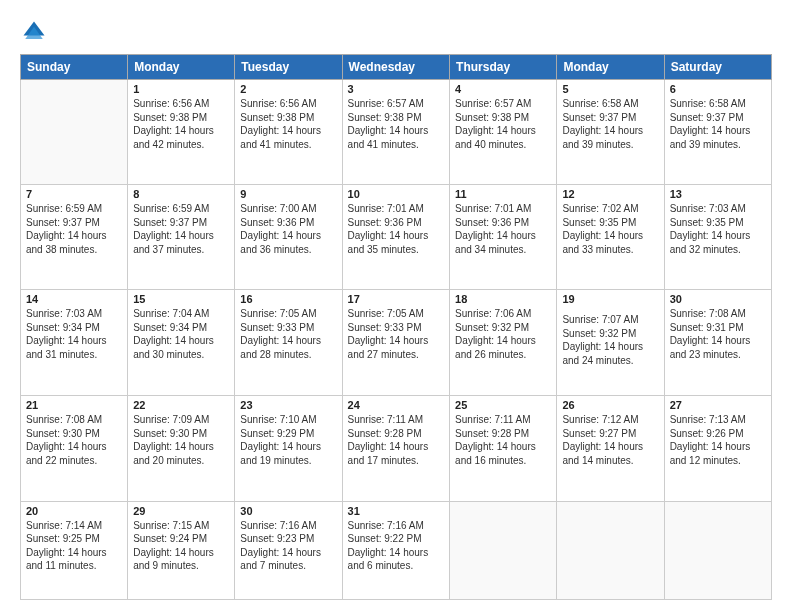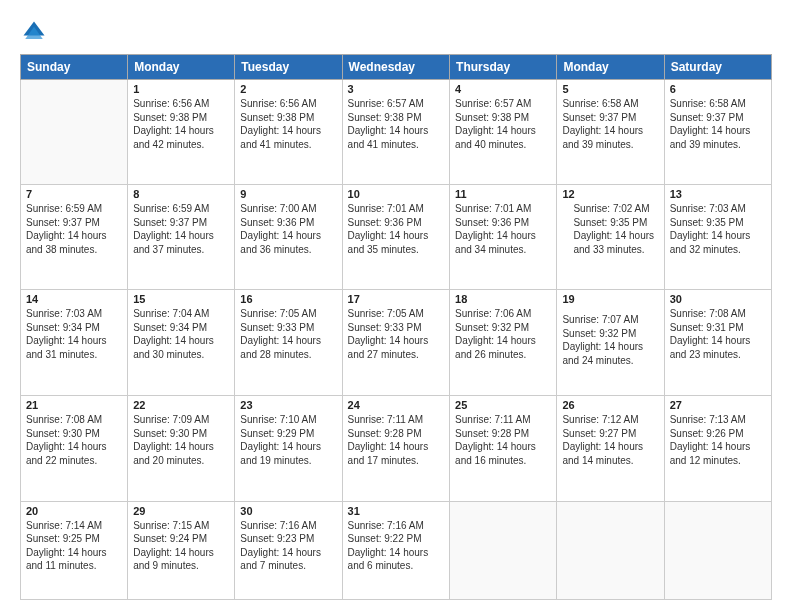--- a/index.html
+++ b/index.html
@@ -210,21 +210,21 @@
           </td>
           <td>
             <div class="day-num">11</div>
             <div class="day-content" style="white-space: pre-line;">Sunrise: 7:01 AM
 Sunset: 9:36 PM
 Daylight: 14 hours
 and 34 minutes.</div>
           </td>
           <td>
             <div class="day-num">12</div>
-            <div class="day-content" style="white-space: pre-line; margin-left: 11px;">Sunrise: 7:02 AM
+            <div class="day-content" style="white-space: pre-line;">Sunrise: 7:02 AM
 Sunset: 9:35 PM
 Daylight: 14 hours
 and 33 minutes.</div>
           </td>
           <td>
             <div class="day-num">13</div>
             <div class="day-content" style="white-space: pre-line;">Sunrise: 7:03 AM
 Sunset: 9:35 PM
 Daylight: 14 hours
 and 32 minutes.</div>

